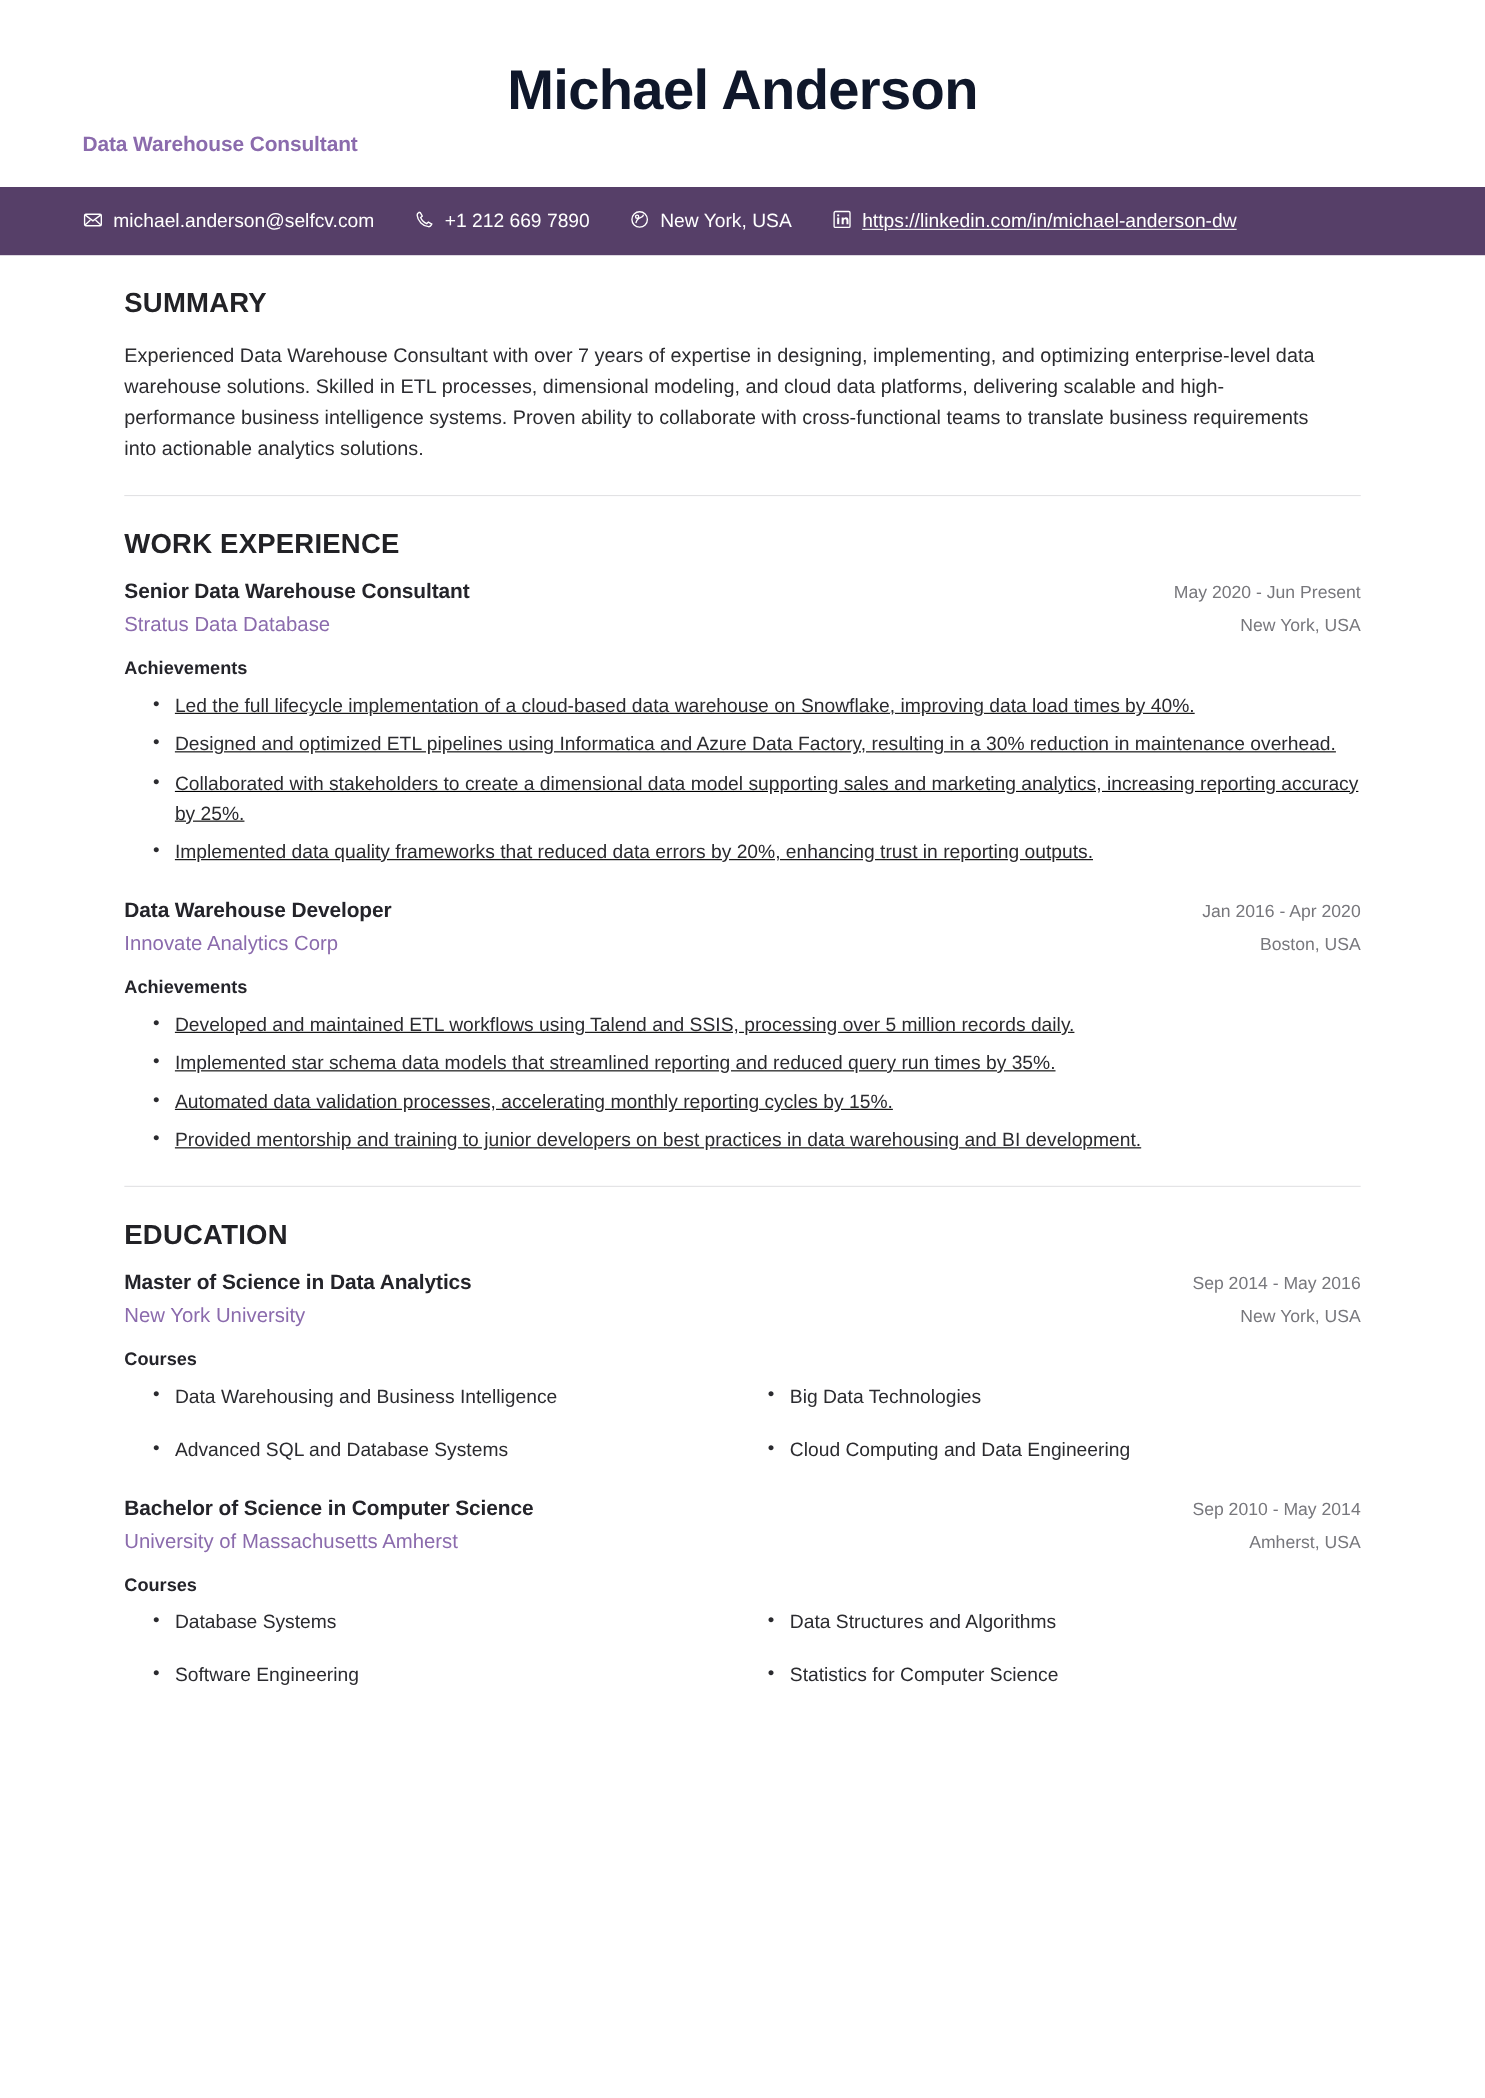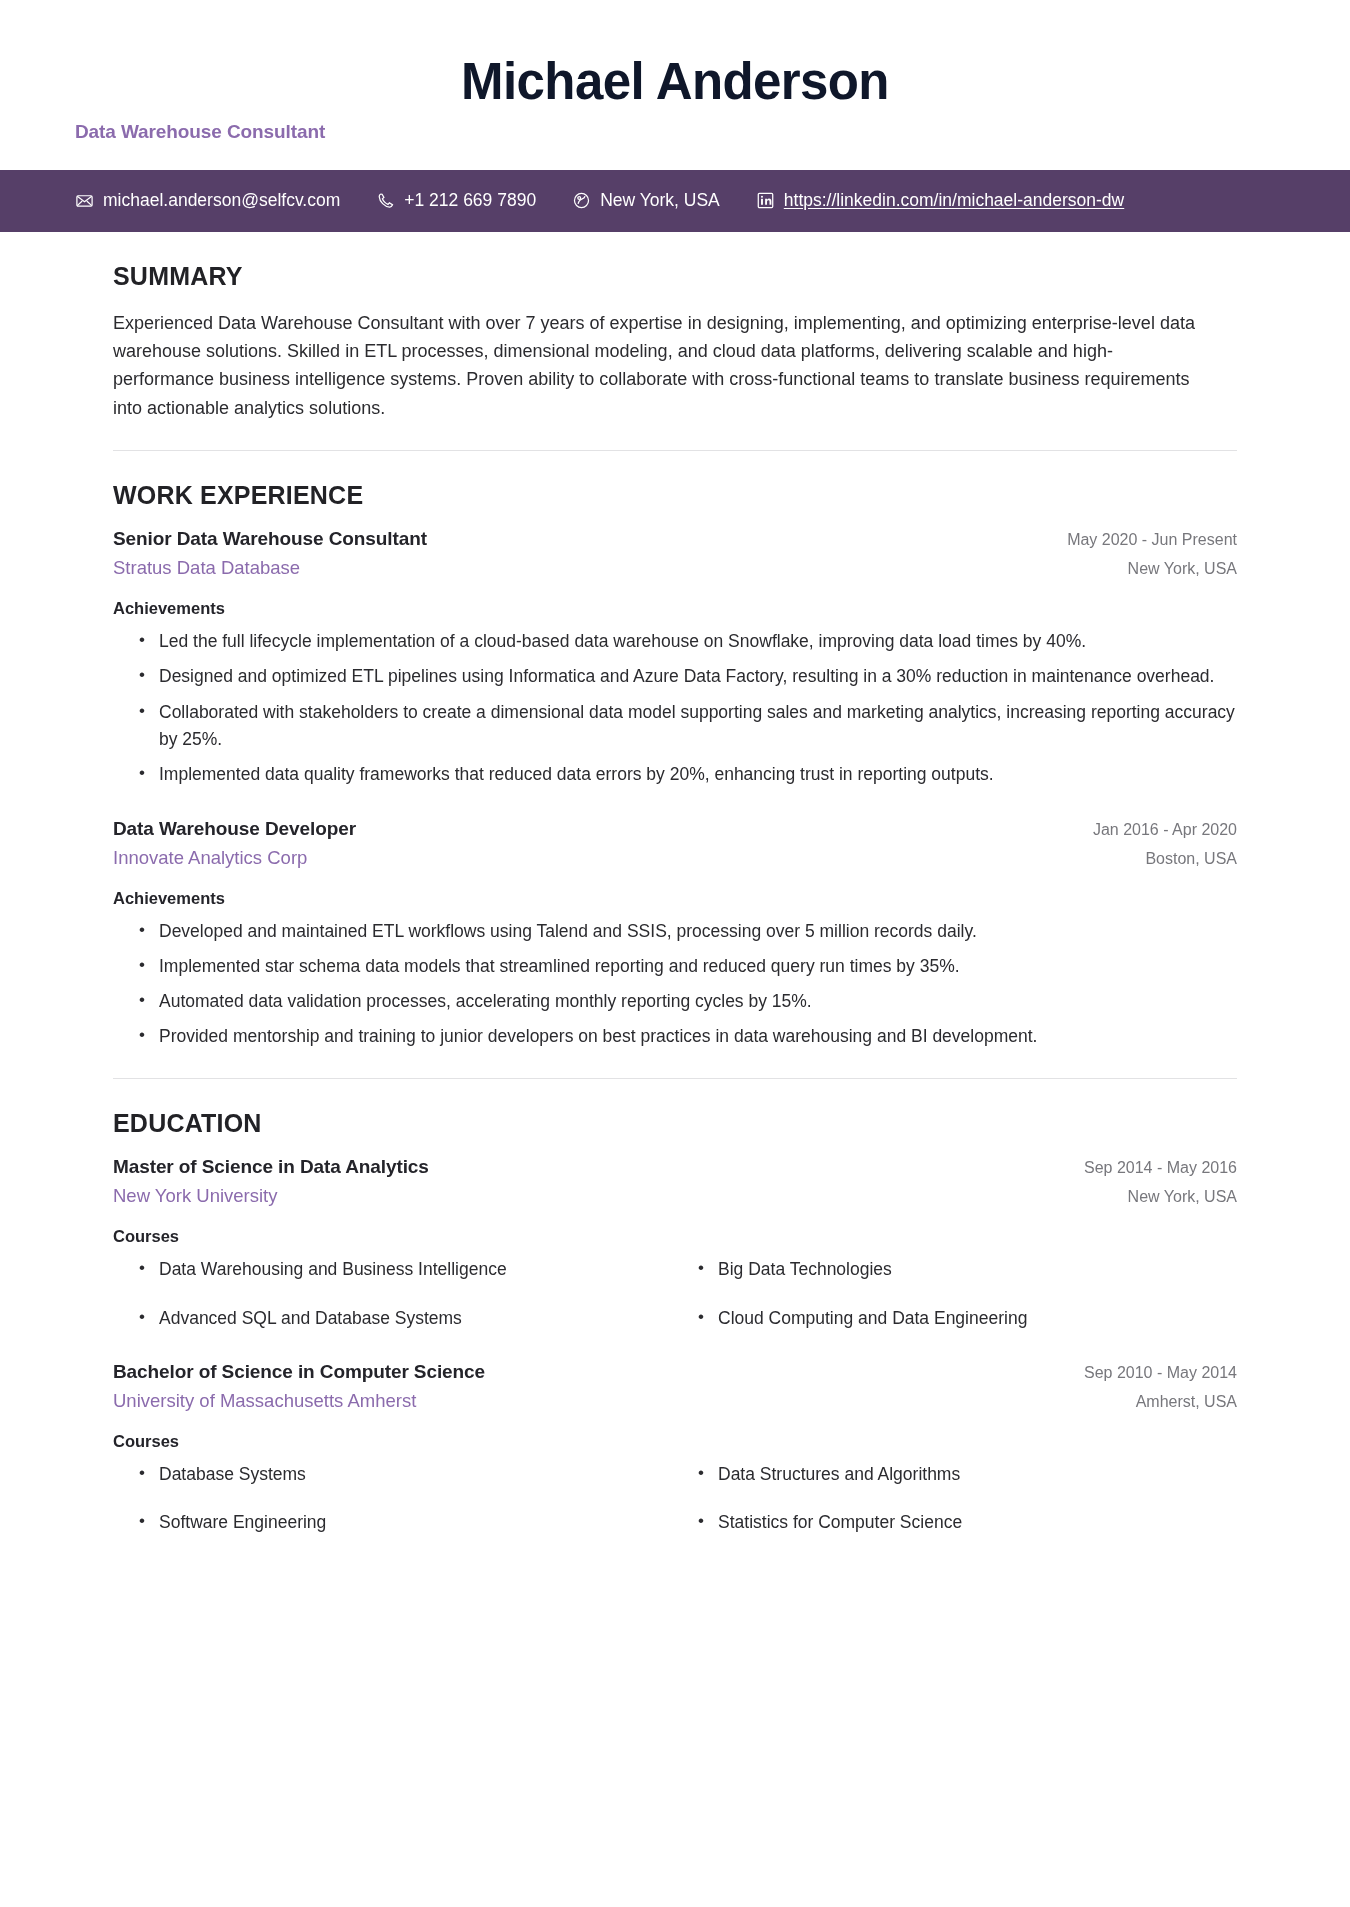--- a/index.html
+++ b/index.html
@@ -35,21 +35,21 @@
     margin-top: 27px;
     background: #563f68;
     height: 62px;
     display: flex;
     align-items: center;
     padding: 0 75px;
     gap: 0px;
   }
   .contact-item {
     display: flex;
-    align-items: center;
+    align-items: flex-start;
     gap: 9px;
     color: #ffffff;
     font-size: 17.5px;
     white-space: nowrap;
   }
   .contact-item + .contact-item { margin-left: 36px; }
   .contact-item .ico {
     display: inline-flex;
     align-items: center;
     justify-content: center;
@@ -115,20 +115,21 @@
     font-size: 16.5px;
     font-weight: 700;
     color: #24242a;
     margin-top: 20px;
   }
 
   ul.bullets {
     margin-top: 10px;
     padding-left: 46px;
     list-style: none;
+    text-decoration: underline;
   }
   ul.bullets li {
     position: relative;
     font-size: 17.5px;
     line-height: 1.55;
     color: #2b2b2f;
     margin-top: 8px;
     padding-left: 0;
   }
   ul.bullets li::before {

